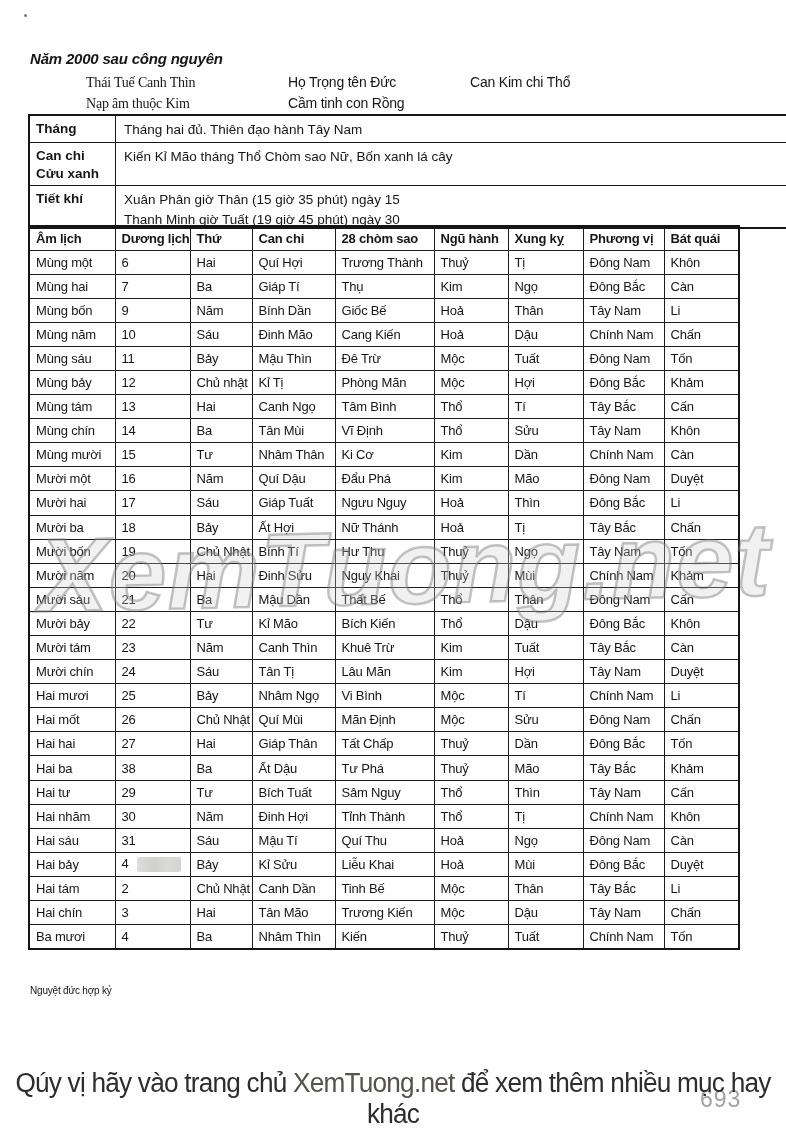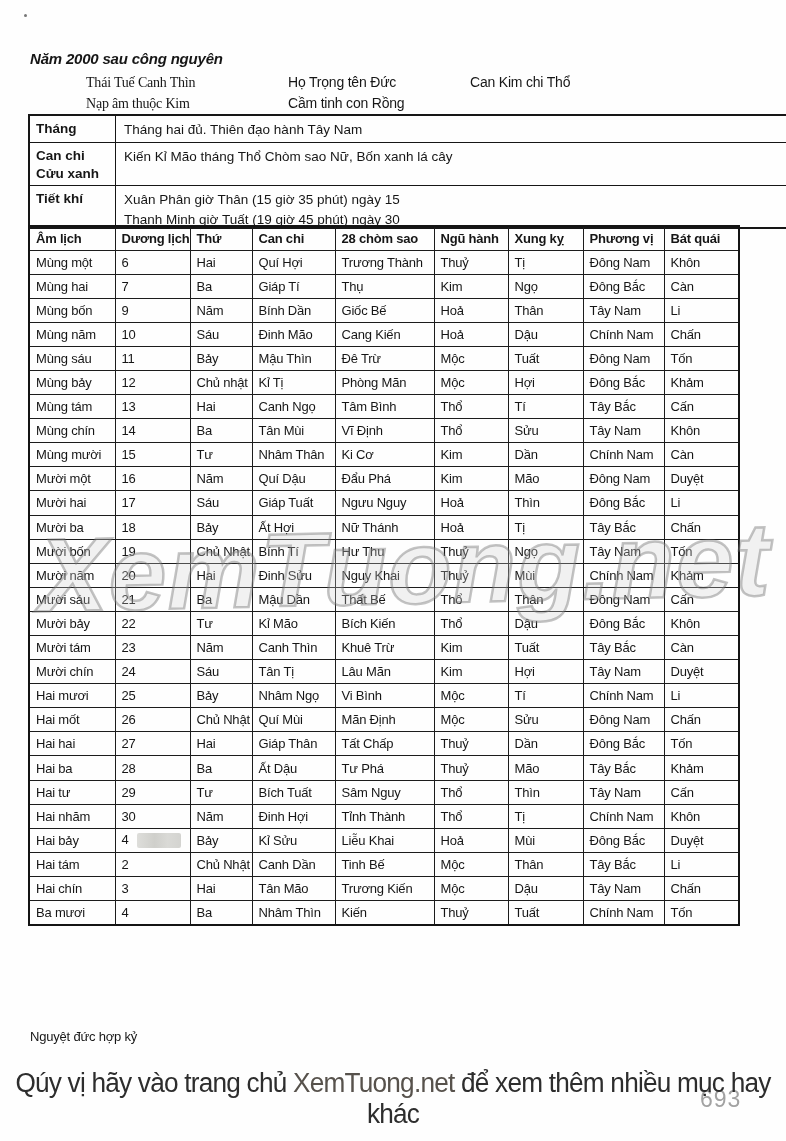--- a/index.html
+++ b/index.html
@@ -73,21 +73,21 @@
     font-size:104px; font-weight:bold; font-style:italic;
     white-space:nowrap; letter-spacing:1px;
     color:rgba(210,210,208,0.28);
     -webkit-text-stroke:2.5px rgba(115,115,115,0.42);
     transform:rotate(-1.3deg);
     pointer-events:none;
     z-index:5;
   }
 
   
-  .footnote { position:absolute; left:30px; top:985px; font-size:13px; letter-spacing:-0.2px;margin-top:44px; }
+  .footnote { position:absolute; left:30px; top:985px; font-size:10px; letter-spacing:-0.2px; }
   .footer-line {
     position:absolute; left:0; top:1068px; width:786px;
     text-align:center; font-size:27px; color:#2d2d2d;
     letter-spacing:-0.8px; transform:scaleX(0.97);
     z-index:2;
   }
   .footer-brand { color:#57524c; }
   .page-number {
     position:absolute; left:700px; top:1086px;
     font-size:23px; color:rgba(70,70,70,0.5);
@@ -385,21 +385,21 @@
         <td><span>Hai</span></td>
         <td><span>Giáp Thân</span></td>
         <td><span>Tất Chấp</span></td>
         <td><span>Thuỷ</span></td>
         <td><span>Dần</span></td>
         <td><span>Đông Bắc</span></td>
         <td><span>Tốn</span></td>
       </tr>
       <tr>
         <td><span>Hai ba</span></td>
-        <td><span>28</span></td>
+        <td><span>38</span></td>
         <td><span>Ba</span></td>
         <td><span>Ất Dậu</span></td>
         <td><span>Tư Phá</span></td>
         <td><span>Thuỷ</span></td>
         <td><span>Mão</span></td>
         <td><span>Tây Bắc</span></td>
         <td><span>Khảm</span></td>
       </tr>
       <tr>
         <td><span>Hai tư</span></td>
@@ -417,20 +417,31 @@
         <td><span>30</span></td>
         <td><span>Năm</span></td>
         <td><span>Đinh Hợi</span></td>
         <td><span>Tỉnh Thành</span></td>
         <td><span>Thổ</span></td>
         <td><span>Tị</span></td>
         <td><span>Chính Nam</span></td>
         <td><span>Khôn</span></td>
       </tr>
       <tr>
+        <td><span>Hai sáu</span></td>
+        <td><span>31</span></td>
+        <td><span>Sáu</span></td>
+        <td><span>Mậu Tí</span></td>
+        <td><span>Quí Thu</span></td>
+        <td><span>Hoả</span></td>
+        <td><span>Ngọ</span></td>
+        <td><span>Đông Nam</span></td>
+        <td><span>Càn</span></td>
+      </tr>
+      <tr>
         <td><span>Hai bảy</span></td>
         <td><span>4</span><span class="smudge"></span></td>
         <td><span>Bảy</span></td>
         <td><span>Kỉ Sửu</span></td>
         <td><span>Liễu Khai</span></td>
         <td><span>Hoả</span></td>
         <td><span>Mùi</span></td>
         <td><span>Đông Bắc</span></td>
         <td><span>Duyệt</span></td>
       </tr>

